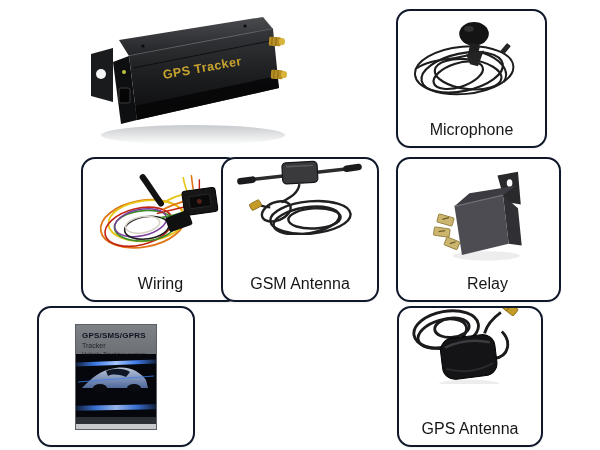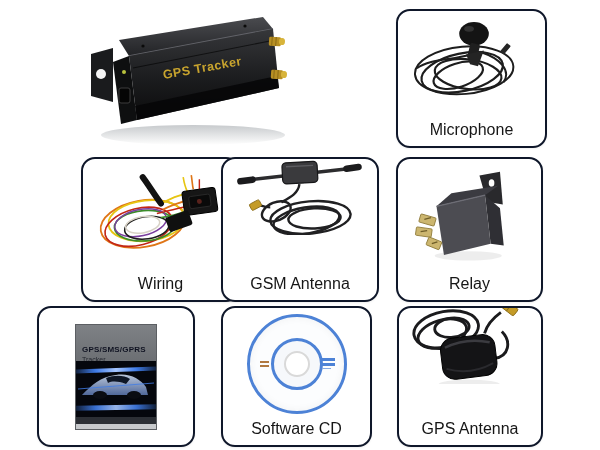--- a/index.html
+++ b/index.html
@@ -7,35 +7,35 @@
          font-family:"Liberation Sans",sans-serif;}
   
   .card{position:absolute;background:#ffffff;border:2px solid #0f172a;border-radius:14px;
         box-shadow:0 1px 2px rgba(0,0,0,.07);display:flex;flex-direction:column;
         align-items:center;justify-content:flex-end;overflow:hidden;}
   .card-art{flex:1;width:100%;display:flex;align-items:center;justify-content:center;overflow:hidden;}
   .card-label{font-size:16px;color:#161616;margin:0 0 7px 0;line-height:1.1;white-space:nowrap;}
   #card-microphone{left:396px;top:9px;width:147px;height:135px;}
   #card-wiring{left:37px;top:157px;width:155px;height:141px;margin-left:44px;}
   #card-gsm-antenna{left:221px;top:157px;width:154px;height:141px;gap:40px;}
-  #card-relay{left:396px;top:157px;width:143px;height:141px;}
+  #card-relay{left:396px;top:157px;width:143px;height:141px;padding-left:18px;}
   #card-english-manual{left:37px;top:306px;width:154px;height:137px;}
   #card-software-cd{left:221px;top:306px;width:147px;height:137px;}
   #card-gps-antenna{left:397px;top:306px;width:142px;height:137px;gap:36px;}
   .art-svg{display:block;width:96%;height:auto;}
   
   #tracker-figure{position:absolute;left:85px;top:8px;width:205px;height:140px;}
   #tracker-figure svg{display:block;width:100%;height:100%;}
   .device-text{font-family:"Liberation Sans",sans-serif;font-weight:bold;font-size:12.5px;
                letter-spacing:.5px;}
   
   .booklet{width:80px;height:104px;display:flex;flex-direction:column;
            box-shadow:0 0 0 1px #5c5f63;background:#717478;}
-  .booklet-top{height:36px;background:linear-gradient(#7e8185,#6c6f73);
-               padding:20px 5px 0 6px;box-sizing:border-box;text-align:left;}
+  .booklet-top{height:29px;background:linear-gradient(#7e8185,#6c6f73);
+               padding:6px 5px 0 6px;box-sizing:border-box;text-align:left;}
   .m-line1{font-size:8px;font-weight:bold;color:#101322;letter-spacing:.2px;}
   .m-line2{font-size:7px;color:#23262e;margin-top:2px;}
   .m-line3{font-size:6px;color:#2a2d35;margin-top:2px;white-space:nowrap;}
   .booklet-art{flex:1;background:#05070d;position:relative;overflow:hidden;}
   .streak{position:absolute;left:-6px;right:-6px;
           background:linear-gradient(90deg,rgba(30,80,200,0),#3f7ce8 28%,#a6c6ff 50%,#3f7ce8 72%,rgba(30,80,200,0));}
   .streak-top{top:7px;height:4px;transform:rotate(-2deg);}
   .streak-bottom{bottom:7px;height:5px;transform:rotate(-1deg);opacity:.9;}
   .booklet-car{position:absolute;inset:0;}
   .booklet-strip{height:7px;background:#2c2f35;}
@@ -241,36 +241,20 @@
             <path d="M2,28 L78,22" stroke="#3f7ce8" stroke-width="1.2" opacity="0.8"></path>
           </svg>
           <div class="streak streak-bottom"></div>
         </div>
         <div class="booklet-strip"></div>
         <div class="booklet-edge"></div>
       </div>
     </div>
   </div>
 
-  <div class="card" id="card-software-cd">
-    <div class="card-art">
-      <div class="cd">
-        <div class="cd-inner">
-          <div class="cd-hub"></div>
-        </div>
-        <div class="cd-mark-left"></div>
-        <div class="cd-mark-right">
-          <div class="bar"></div>
-            <div class="bar"></div>
-            <div class="thin"></div>
-        </div>
-      </div>
-    </div>
-    <div class="card-label">Software CD</div>
-  </div>
 
   <div class="card" id="card-gps-antenna">
     <div class="card-art">
       <svg class="art-svg" viewBox="0 0 142 103">
         <ellipse cx="70" cy="91" rx="32" ry="5" fill="#000000" opacity="0.07"></ellipse>
         <g transform="rotate(38 112 12)">
           <rect x="103" y="7" width="17" height="9" rx="2" fill="#c49b27" stroke="#8a6c19" stroke-width="0.9"></rect>
           <line x1="107" y1="7" x2="107" y2="16" stroke="#8a6c19" stroke-width="1"></line>
           <line x1="111" y1="7" x2="111" y2="16" stroke="#8a6c19" stroke-width="1"></line>
         </g>

